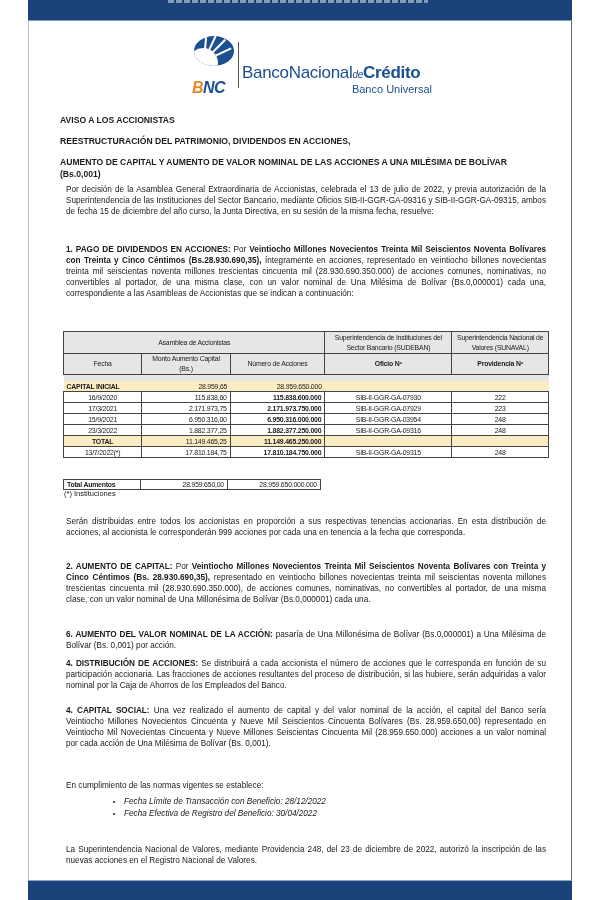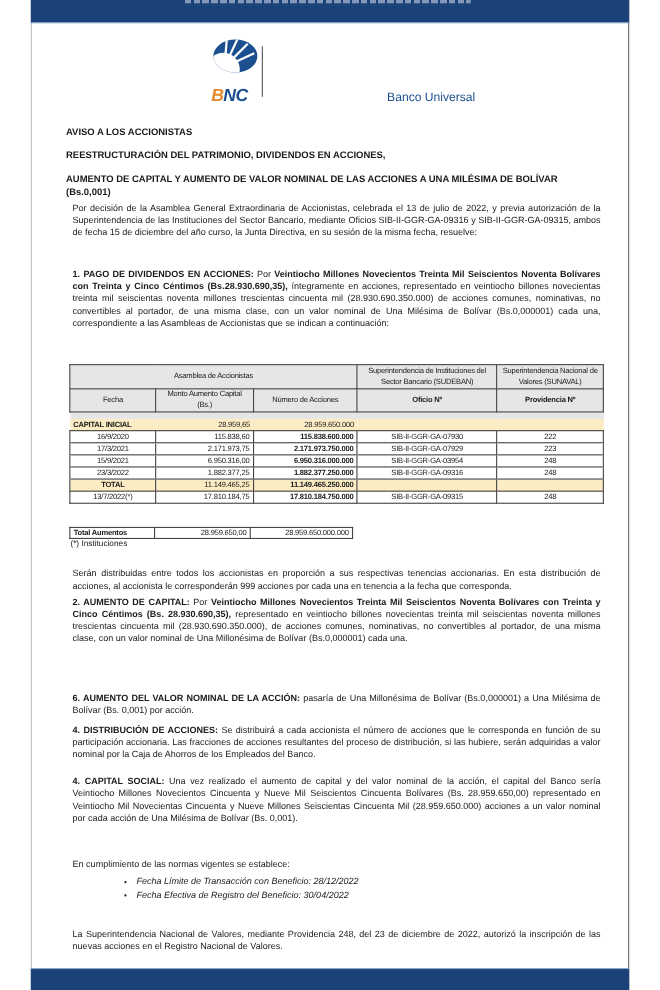--- a/index.html
+++ b/index.html
@@ -95,20 +95,21 @@
 
 <div class="logo">
   <div class="globe">
     <i style="transform:rotate(-25deg)"></i>
       <i style="transform:rotate(-45deg)"></i>
       <i style="transform:rotate(-65deg)"></i>
       <i style="transform:rotate(-85deg)"></i>
   </div>
   <div class="bnc"><span class="b">B</span><span class="nc">NC</span></div>
   <div class="sep"></div>
+  <div class="name"><span>BancoNacional</span><span class="de">de</span><span class="cred">Crédito</span></div>
   <div class="sub">Banco Universal</div>
 </div>
 
 <div class="titles t1">AVISO A LOS ACCIONISTAS</div>
 <div class="titles t2">REESTRUCTURACIÓN DEL PATRIMONIO, DIVIDENDOS EN ACCIONES,</div>
 <div class="titles t3">AUMENTO DE CAPITAL Y AUMENTO DE VALOR NOMINAL DE LAS ACCIONES A UNA MILÉSIMA DE BOLÍVAR (Bs.0,001)</div>
 
 <p class="para" style="top:184px">Por decisión de la Asamblea General Extraordinaria de Accionistas, celebrada el 13 de julio de 2022, y previa autorización de la Superintendencia de las Instituciones del Sector Bancario, mediante Oficios SIB-II-GGR-GA-09316 y SIB-II-GGR-GA-09315, ambos de fecha 15 de diciembre del año curso, la Junta Directiva, en su sesión de la misma fecha, resuelve:</p>
 
 <p class="para" style="top:244px">
@@ -195,21 +196,21 @@
     <td class="c" style="width:70px;font-weight:bold">Total Aumentos</td>
     <td style="width:80px;text-align:right">28.959.650,00</td>
     <td style="width:86px;text-align:right">28.959.650.000.000</td>
   </tr>
 </tbody>
   </table>
 <div class="foot-note">(*) Instituciones</div>
 
 <p class="para" style="top:516px">Serán distribuidas entre todos los accionistas en proporción a sus respectivas tenencias accionarias. En esta distribución de acciones, al accionista le corresponderán 999 acciones por cada una en tenencia a la fecha que corresponda.</p>
 
-<p class="para" style="top:542px">
+<p class="para" style="top:561px">
   <b>2. AUMENTO DE CAPITAL:</b>
   <span>Por</span>
   <b>Veintiocho Millones Novecientos Treinta Mil Seiscientos Noventa Bolívares con Treinta y Cinco Céntimos (Bs. 28.930.690,35),</b>
   <span>representado en veintiocho billones novecientas treinta mil seiscientas noventa millones trescientas cincuenta mil (28.930.690.350.000), de acciones comunes, nominativas, no convertibles al portador, de una misma clase, con un valor nominal de Una Millonésima de Bolívar (Bs.0,000001) cada una.</span>
 </p>
 
 <p class="para" style="top:629px">
   <b>6. AUMENTO DEL VALOR NOMINAL DE LA ACCIÓN:</b>
   <span>pasaría de Una Millonésima de Bolívar (Bs.0,000001) a Una Milésima de Bolívar (Bs. 0,001) por acción.</span>
 </p>

